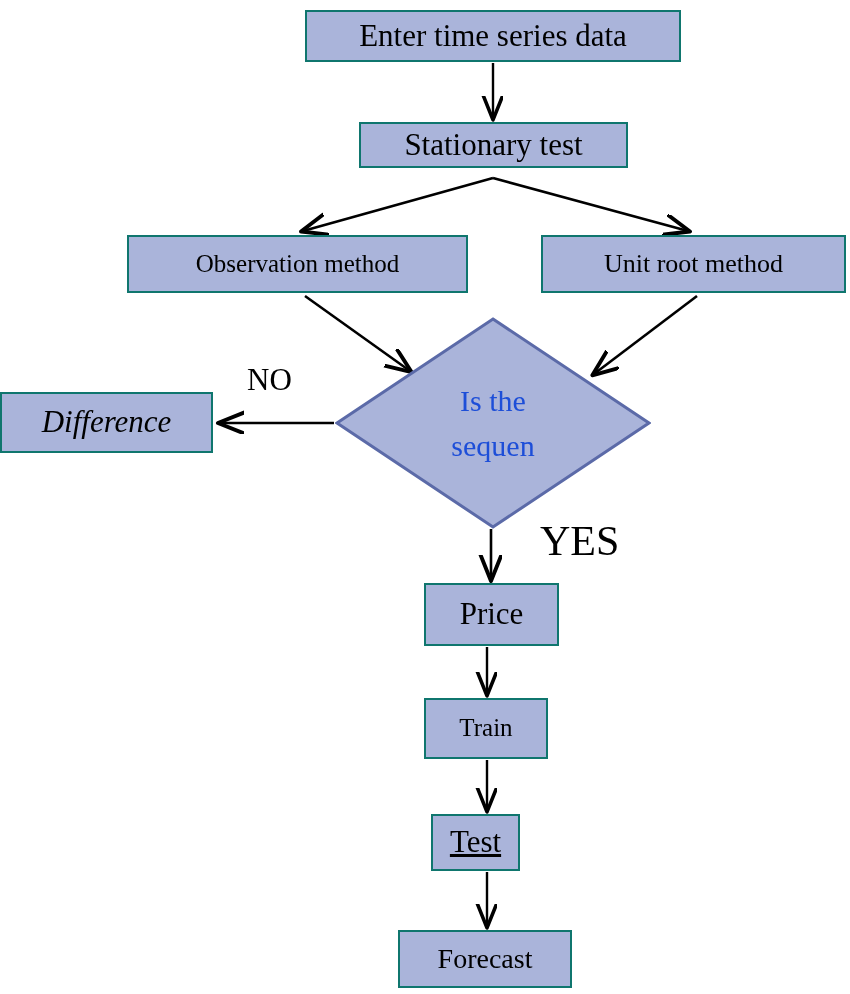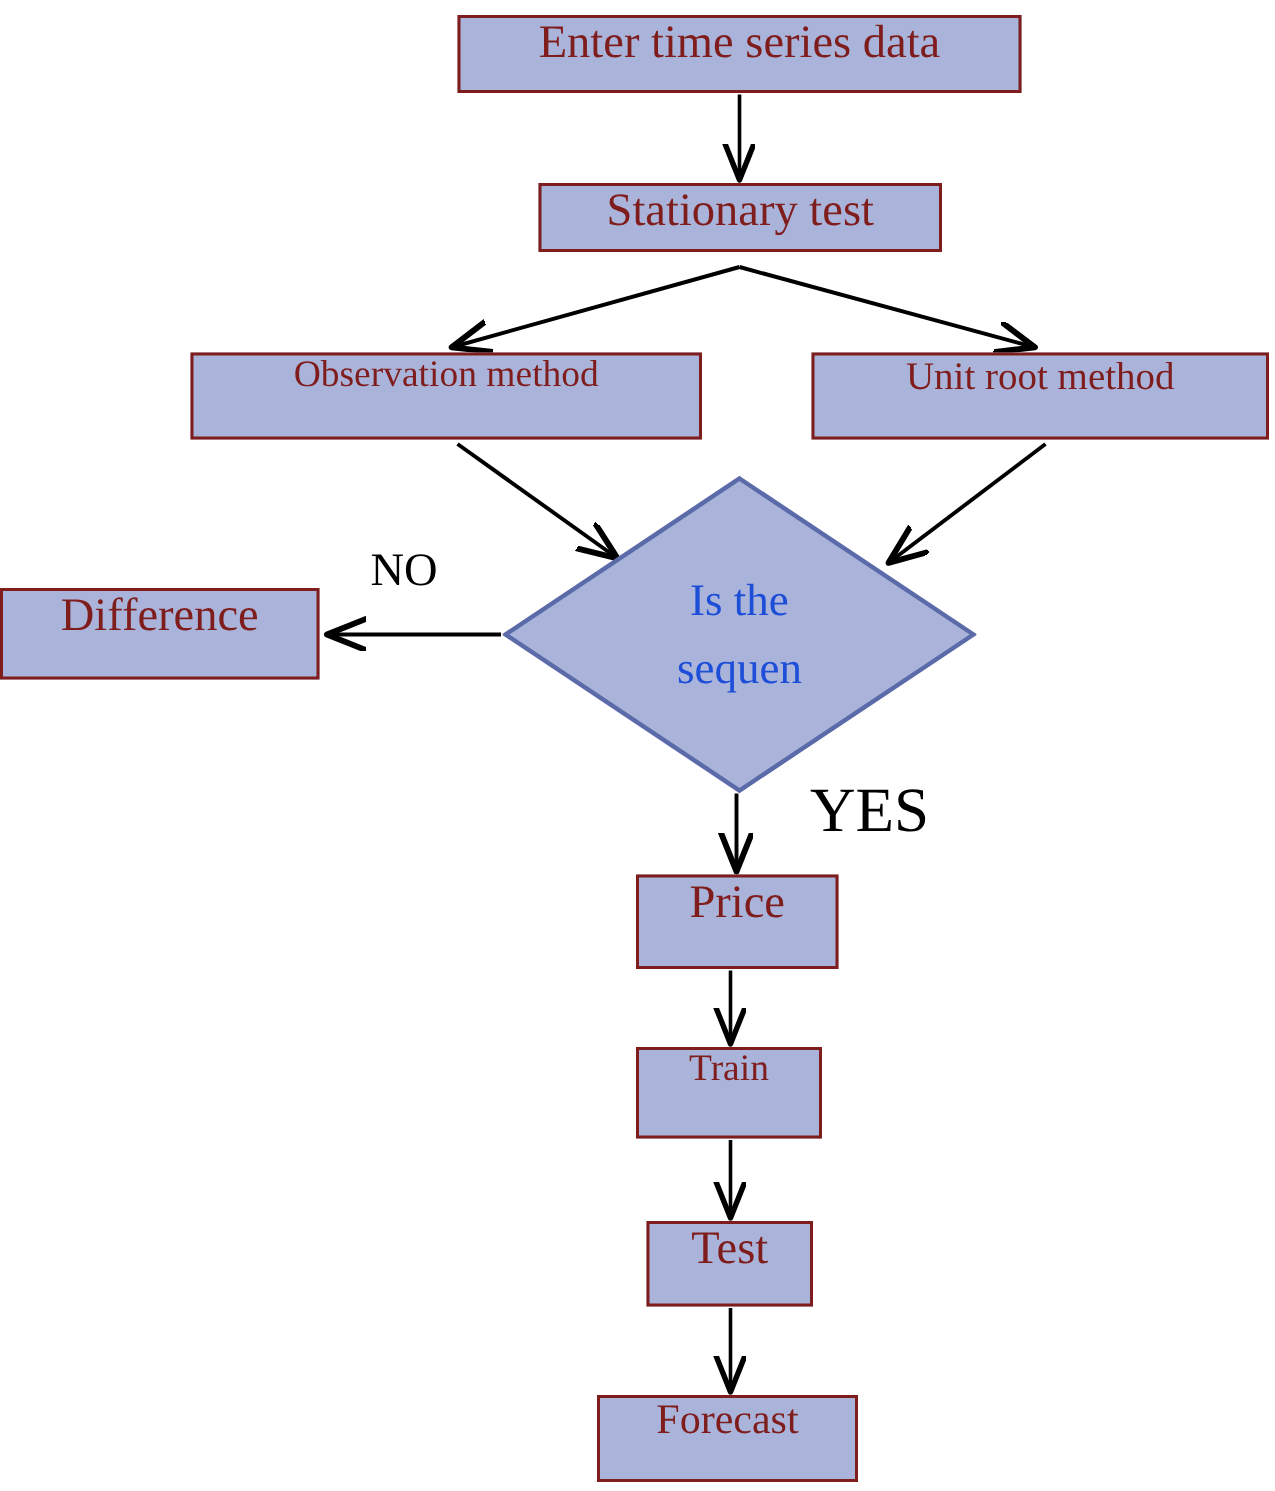--- a/index.html
+++ b/index.html
@@ -23,25 +23,25 @@
     position: absolute;
     left: 0;
     top: 0;
     width: 850px;
     height: 994px;
   }
   .node {
     position: absolute;
     box-sizing: border-box;
     background: #aab4da;
-    border: 2px solid #7f1d1d;
+    border: 2px solid #0f766e;
     display: flex;
-    align-items: flex-start;
+    align-items: center;
     justify-content: center;
-    color: #7f1d1d;
+    color: #000000;
     line-height: 1.05;
     text-align: center;
     z-index: 3;
   }
   .node-label {
     display: block;
     white-space: pre;
   }
   .decision {
     position: absolute;
@@ -75,24 +75,24 @@
     color: #000;
     z-index: 4;
     white-space: pre;
   }
 
   
   #node-enter   { left: 305px; top: 10px;  width: 376px; height: 52px;  font-size: 31px; }
   #node-stat    { left: 359px; top: 122px; width: 269px; height: 46px;  font-size: 31px; }
   #node-obs     { left: 127px; top: 235px; width: 341px; height: 58px;  font-size: 25px; }
   #node-unit    { left: 541px; top: 235px; width: 305px; height: 58px;  font-size: 26px; }
-  #node-diff    { left: 0px;   top: 392px; width: 213px; height: 61px;  font-size: 31px; }
+  #node-diff    { left: 0px;   top: 392px; width: 213px; height: 61px;  font-size: 31px; font-style: italic; }
   #node-price   { left: 424px; top: 583px; width: 135px; height: 63px;  font-size: 31px; }
   #node-train   { left: 424px; top: 698px; width: 124px; height: 61px;  font-size: 25px; }
-  #node-test    { left: 431px; top: 814px; width: 111px; height: 57px;  font-size: 31px; }
+  #node-test    { left: 431px; top: 814px; width: 89px; height: 57px;  font-size: 31px; text-decoration: underline; }
   #node-forecast{ left: 398px; top: 930px; width: 174px; height: 58px;  font-size: 28px; }
 
   #node-decision { left: 335px; top: 317px; width: 316px; height: 212px; }
   #node-decision .decision-text { font-size: 30px; }
 
   #label-no  { left: 247px; top: 362px; font-size: 31px; }
   #label-yes { left: 540px; top: 517px; font-size: 42px; }
 </style>
 </head>
 <body>

